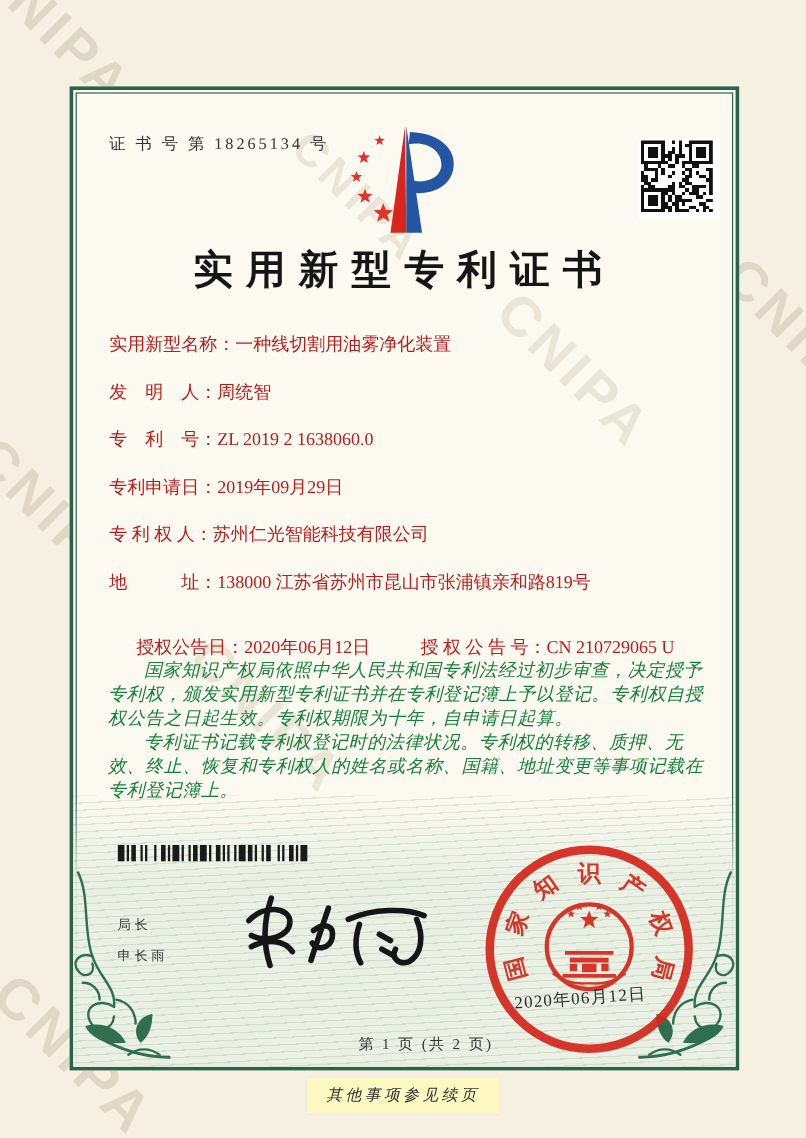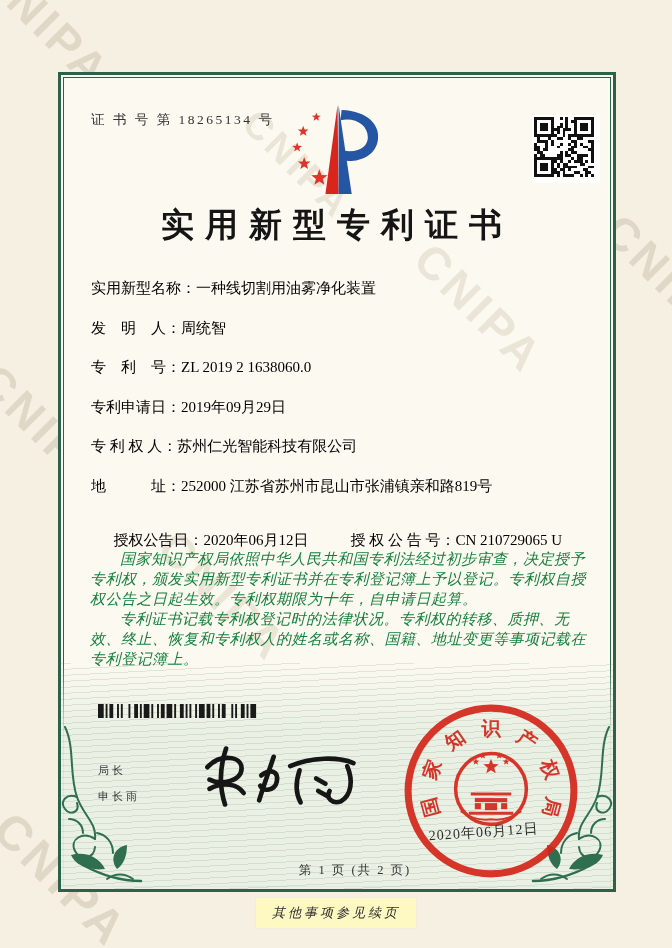--- a/index.html
+++ b/index.html
@@ -40,21 +40,21 @@
   .cert-no{position:absolute;left:30px;top:36px;font-size:13.5px;letter-spacing:2.5px;color:#333;z-index:2;}
   .logo{position:absolute;left:224px;top:26px;width:96px;height:96px;z-index:2;}
   .qr-box{position:absolute;right:13px;top:40px;width:64px;height:64px;background:#fff;padding:2px;z-index:2;}
   .qr-box svg{width:60px;height:60px;display:block;shape-rendering:crispEdges;}
   .title{
     position:absolute;left:0;right:0;top:128px;text-align:center;
     font-size:33px;font-weight:700;letter-spacing:11px;color:#151515;z-index:2;
   }
   
   .fields{position:absolute;left:30px;right:24px;top:206px;z-index:2;}
-  .field-row{font-size:15px;line-height:15px;margin-bottom:24.5px;white-space:pre;color:#000000;}
+  .field-row{font-size:15px;line-height:15px;margin-bottom:24.5px;white-space:pre;color:#b91c1c;}
   .field-label{white-space:pre;}
   .field-value{white-space:pre;}
   .grant-no{margin-left:42px;}
   
   .paras{position:absolute;left:29px;width:500px;top:474px;z-index:2;}
   .paras p{
     margin:0;font-size:15px;line-height:20px;text-indent:2em;
     font-style:italic;color:#15803d;letter-spacing:.5px;
   }
   
@@ -264,21 +264,21 @@
   </div>
 
   <div class="title">实用新型专利证书</div>
 
   <div class="fields">
     <div class="field-row"><span class="field-label">实用新型名称：</span><span class="field-value">一种线切割用油雾净化装置</span></div>
     <div class="field-row"><span class="field-label">发　明　人：</span><span class="field-value">周统智</span></div>
     <div class="field-row"><span class="field-label">专　利　号：</span><span class="field-value">ZL 2019 2 1638060.0</span></div>
     <div class="field-row"><span class="field-label">专利申请日：</span><span class="field-value">2019年09月29日</span></div>
     <div class="field-row"><span class="field-label">专 利 权 人：</span><span class="field-value">苏州仁光智能科技有限公司</span></div>
-    <div class="field-row"><span class="field-label">地　　　址：</span><span class="field-value">252000 江苏省苏州市昆山市张浦镇亲和路819号</span></div>
+    <div class="field-row"><span class="field-label">地　　　址：</span><span class="field-value">138000 江苏省苏州市昆山市张浦镇亲和路819号</span></div>
     <div class="field-row">
       <span class="field-label">授权公告日：</span><span class="field-value">2020年06月12日</span><span class="field-label grant-no">授 权 公 告 号：</span><span class="field-value">CN 210729065 U</span>
     </div>
   </div>
 
   <div class="paras">
     <p>国家知识产权局依照中华人民共和国专利法经过初步审查，决定授予专利权，颁发实用新型专利证书并在专利登记簿上予以登记。专利权自授权公告之日起生效。专利权期限为十年，自申请日起算。</p>
     <p>专利证书记载专利权登记时的法律状况。专利权的转移、质押、无效、终止、恢复和专利权人的姓名或名称、国籍、地址变更等事项记载在专利登记簿上。</p>
   </div>
 

